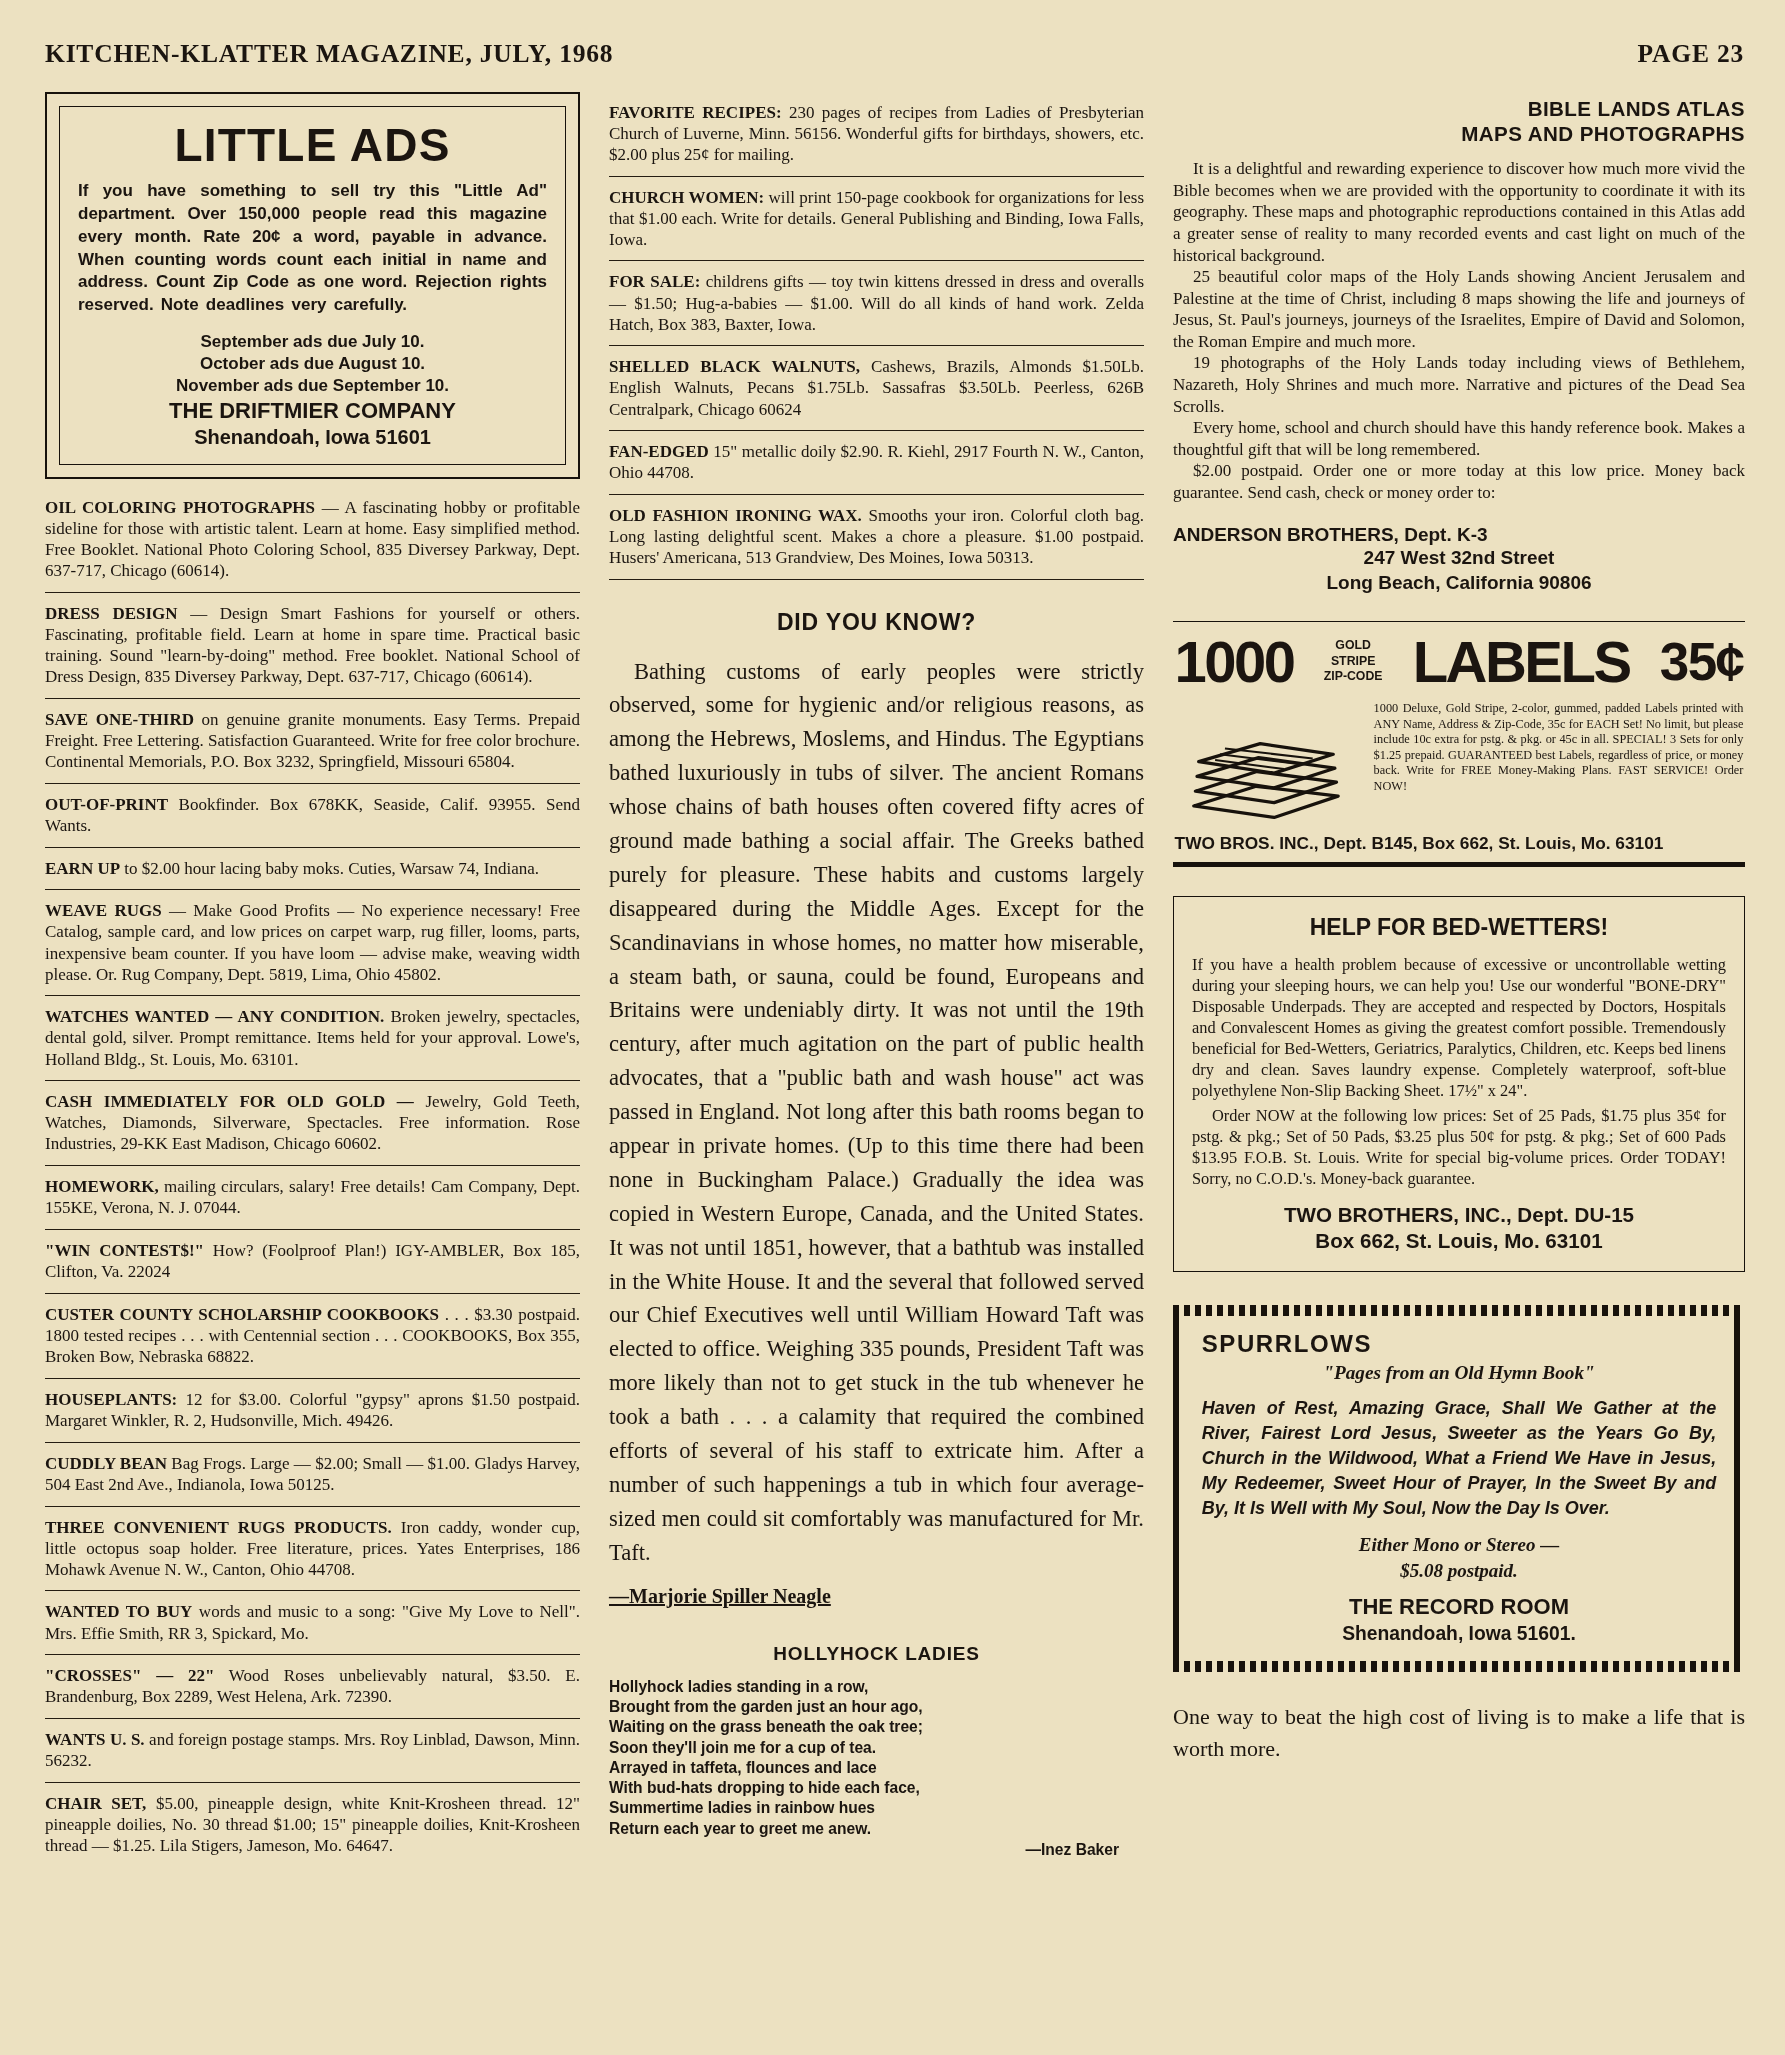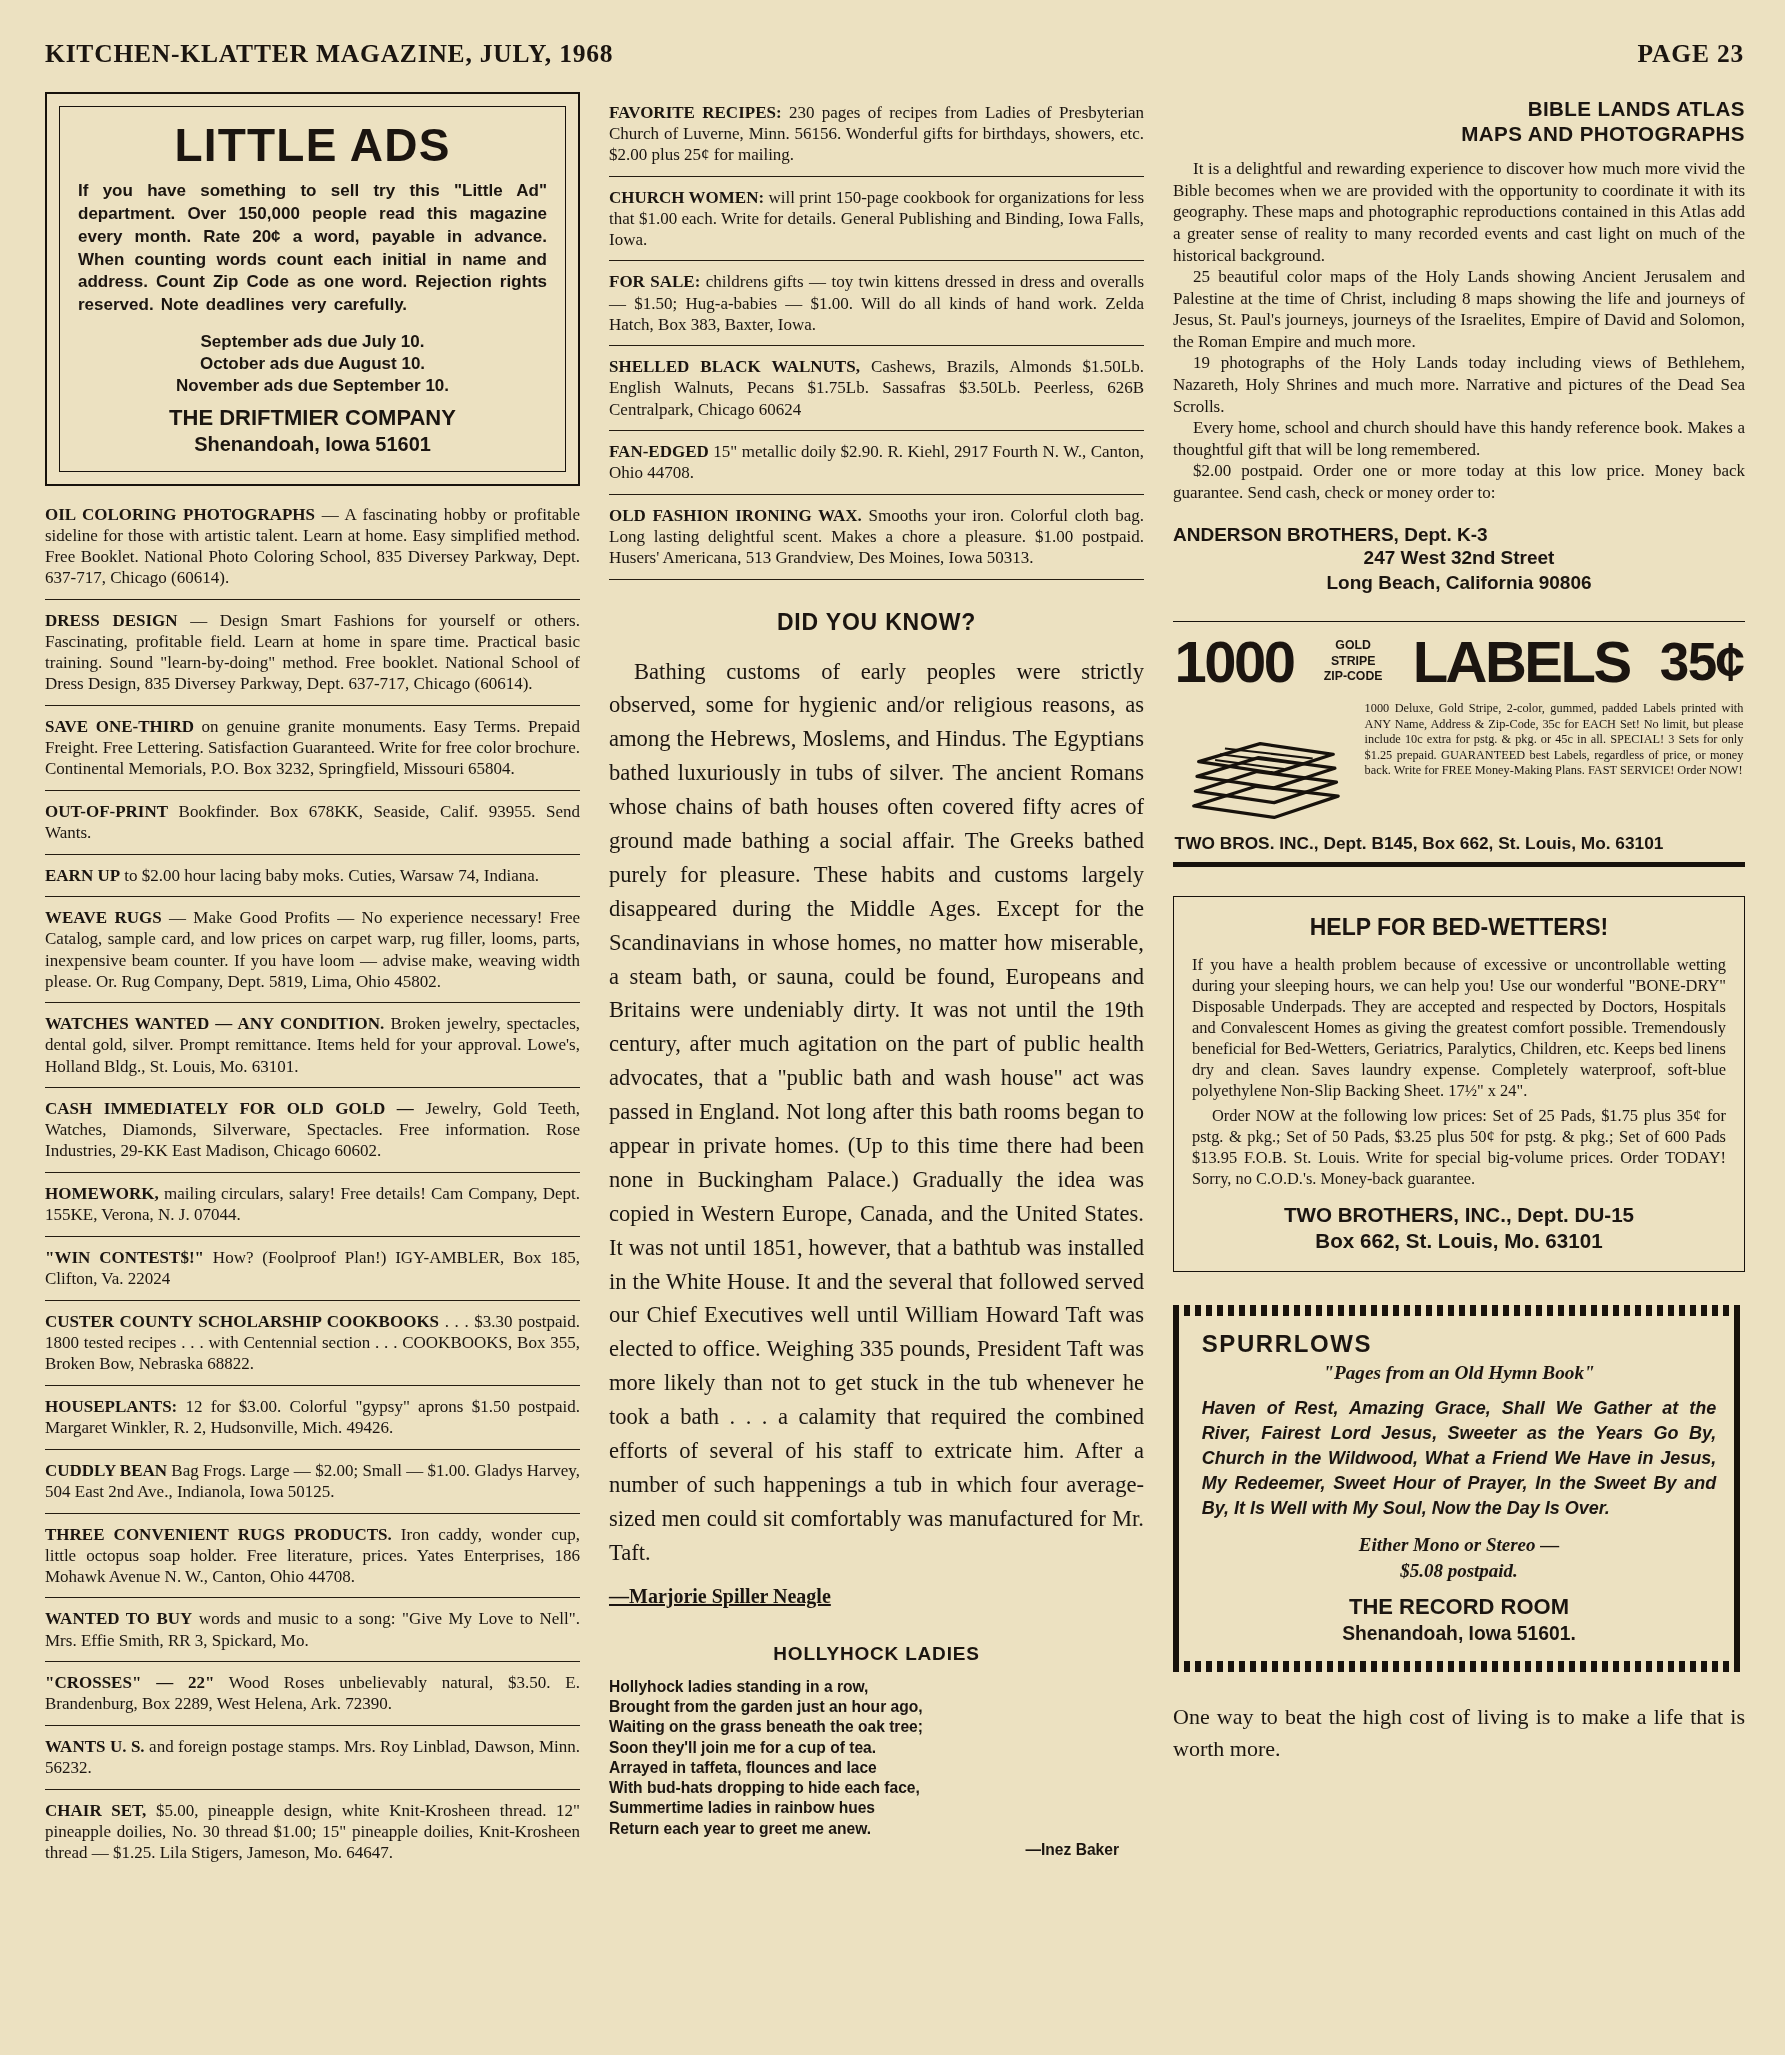--- a/index.html
+++ b/index.html
@@ -36,21 +36,21 @@
     font-family: "Liberation Sans", sans-serif; font-weight: 800;
     font-size: 46px; text-align: center; letter-spacing: 1.2px; line-height: 1.05;
   }
   .lab-body {
     font-family: "Liberation Sans", sans-serif; font-weight: 700;
     font-size: 17px; line-height: 1.34; text-align: justify; margin-top: 11.5px;
     word-spacing: 2.5px;
   }
   .lab-deadlines { margin-top: 14px; text-align: center;
     font-family: "Liberation Sans", sans-serif; font-weight: 700; font-size: 17px; line-height: 1.3; }
-  .lab-company { margin-top: 8px; text-align: center;
+  .lab-company { margin-top: 1px; text-align: center;
     font-family: "Liberation Sans", sans-serif; font-weight: 800; font-size: 22px; }
   .lab-address { text-align: center;
     font-family: "Liberation Sans", sans-serif; font-weight: 700; font-size: 20px; margin-top: 1.6px; }
 
   
   .ads .ad {
     font-size: 17px; line-height: 1.24; text-align: justify;
     padding: 10px 0 10.7px; border-bottom: 1.2px solid #241d12;
   }
   .col-left .ads .ad:last-child { border-bottom: none; }
@@ -101,21 +101,21 @@
     font-size: 58px; letter-spacing: -2.5px; line-height: 1;
   }
   .labels-stack { display: flex; flex-direction: column; align-items: center; gap: 2px; }
   .labels-stack span {
     font-family: "Liberation Sans", sans-serif; font-weight: 800; font-size: 12.3px; line-height: 1.1;
   }
   .labels-price {
     font-family: "Liberation Sans", sans-serif; font-weight: 800;
     font-size: 53px; letter-spacing: -1.6px; line-height: 1;
   }
-  .labels-mid { display: flex; gap: 13px; margin-top: 10.7px; align-items: flex-start; }
+  .labels-mid { display: flex; gap: 22px; margin-top: 10.7px; align-items: flex-start; }
   .labels-illustration { flex: 0 0 177px; }
   .labels-small { font-size: 12.3px; line-height: 1.26; text-align: justify; }
   .labels-footer {
     font-family: "Liberation Sans", sans-serif; font-weight: 800;
     font-size: 17.3px; margin-top: 9px;
   }
 
   
   .bedwetters { margin-top: 29px; border: 1.6px solid #17120c; padding: 16.4px 18px 18px; }
   .bw-title {

